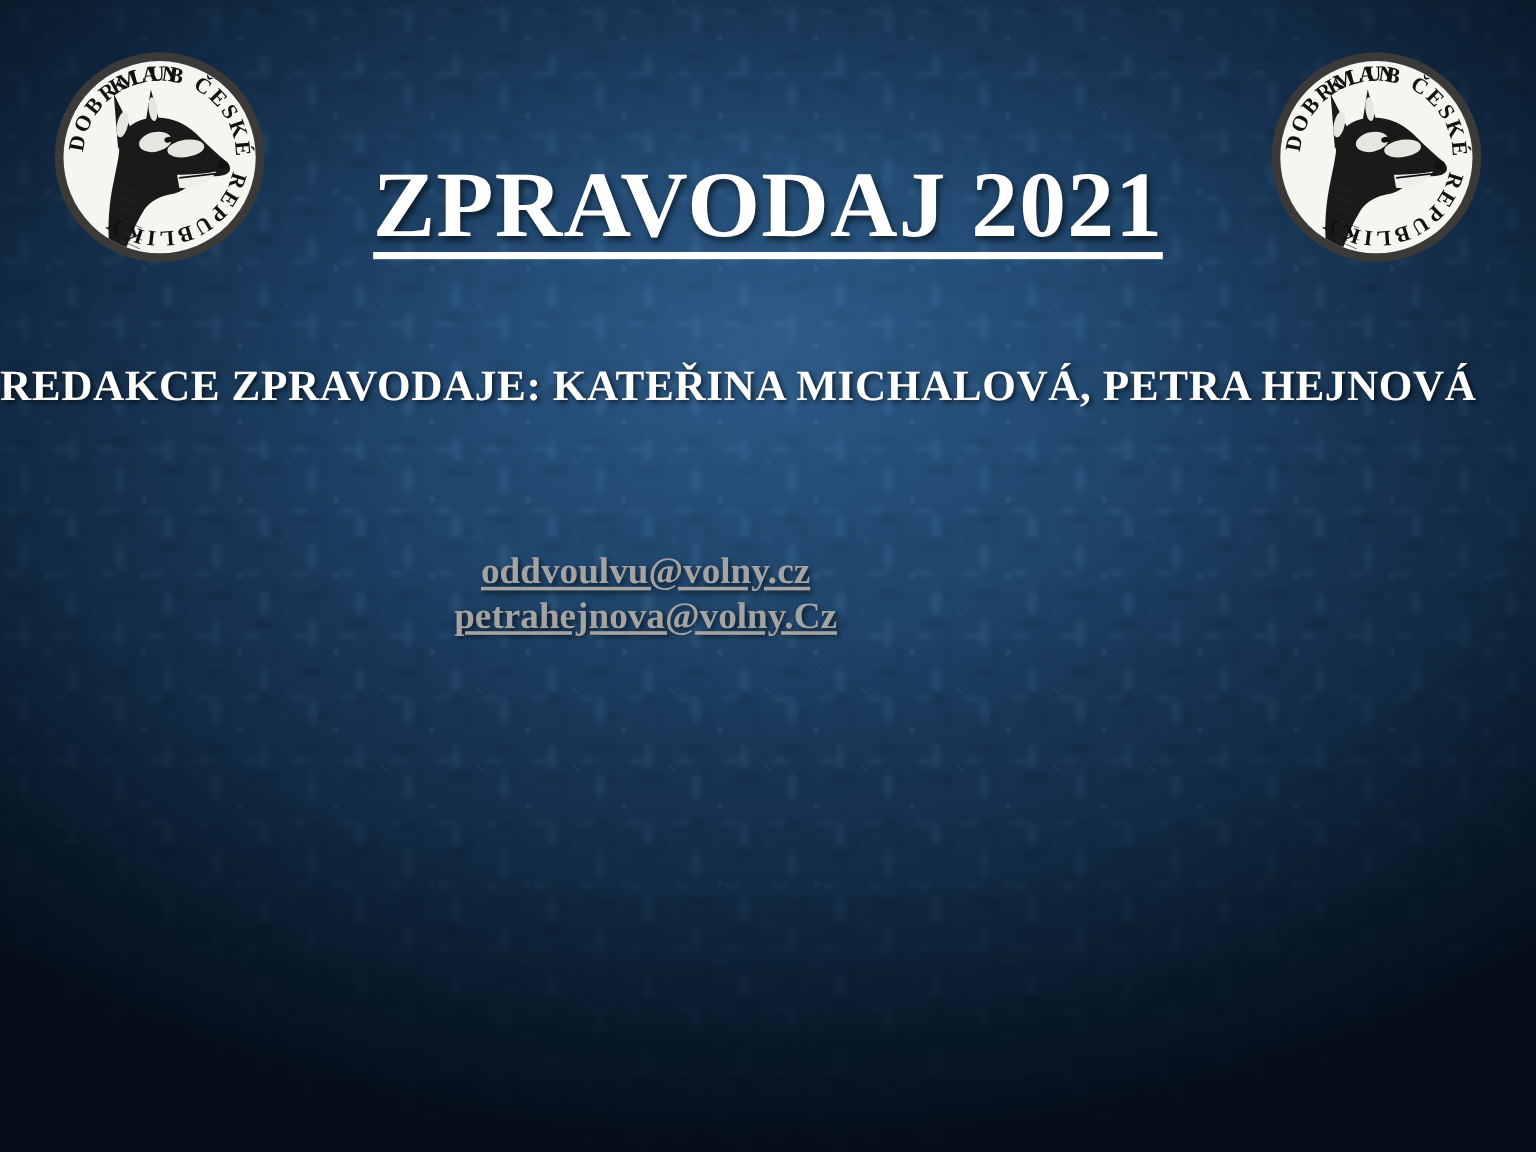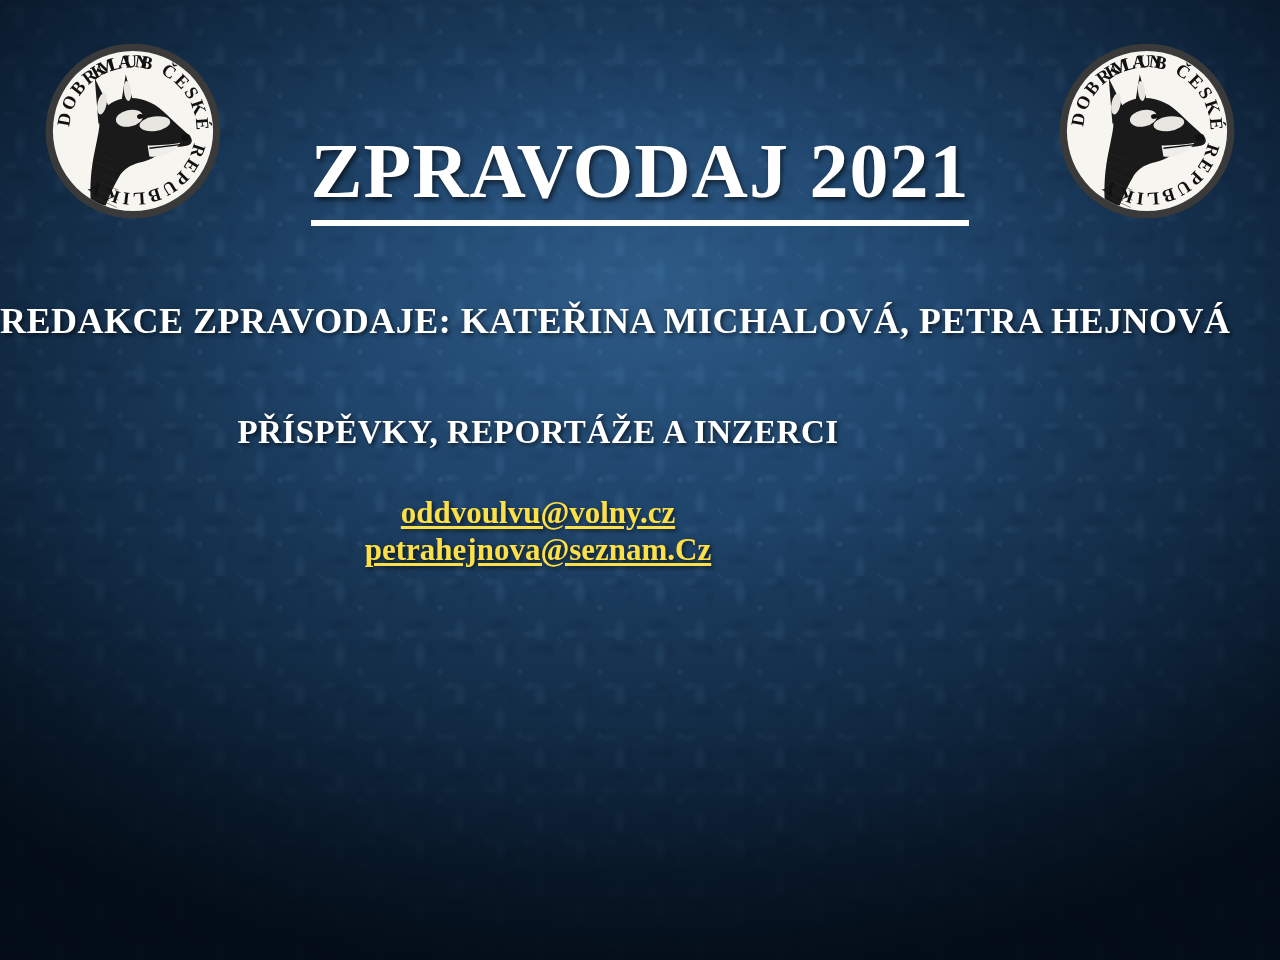--- a/index.html
+++ b/index.html
@@ -91,21 +91,20 @@
     width: 1280px;
     text-align: center;
   }
   .title {
     display: inline-block;
     font-size: 78px;
     font-weight: bold;
     color: #ffffff;
     letter-spacing: 1px;
     line-height: 1;
-    padding-bottom: 10px;
     border-bottom: 6px solid #ffffff;
     text-shadow: 2px 3px 5px rgba(0,0,0,.62);
   }
 
   
   .body-block {
     position: absolute;
     top: 300px;
     left: 0;
     width: 1076px;
@@ -129,21 +128,21 @@
   }
   .gap-2 { height: 44px; }
   .line-sendto {
     font-size: 33px;
     letter-spacing: .5px;
   }
   .email {
     display: block;
     font-size: 31px;
     font-weight: bold;
-    color: #fde047;
+    color: #a3a3a3;
     text-decoration: underline;
     text-underline-offset: 3px;
     text-shadow: 2px 2px 4px rgba(0,0,0,.60);
     line-height: 1.18;
     cursor: pointer;
   }
   .gap-3 { height: 118px; }
   .line-deadline {
     font-size: 34px;
     letter-spacing: .5px;
@@ -274,26 +273,25 @@
   <div class="title-wrap">
     <span class="title">ZPRAVODAJ 2021</span>
   </div>
 
   <div class="body-block">
 
     <div class="line line-editors">REDAKCE ZPRAVODAJE: KATEŘINA MICHALOVÁ, PETRA HEJNOVÁ</div>
 
     <div class="gap-1"></div>
 
-    <div class="line line-contrib">PŘÍSPĚVKY, REPORTÁŽE A INZERCI</div>
 
     <div class="gap-2"></div>
 
 
     <span class="email">oddvoulvu@volny.cz</span>
 
-    <span class="email">petrahejnova@seznam.Cz</span>
+    <span class="email">petrahejnova@volny.Cz</span>
 
     <div class="gap-3"></div>
 
   </div>
 
 </div>
 
 </body></html>

